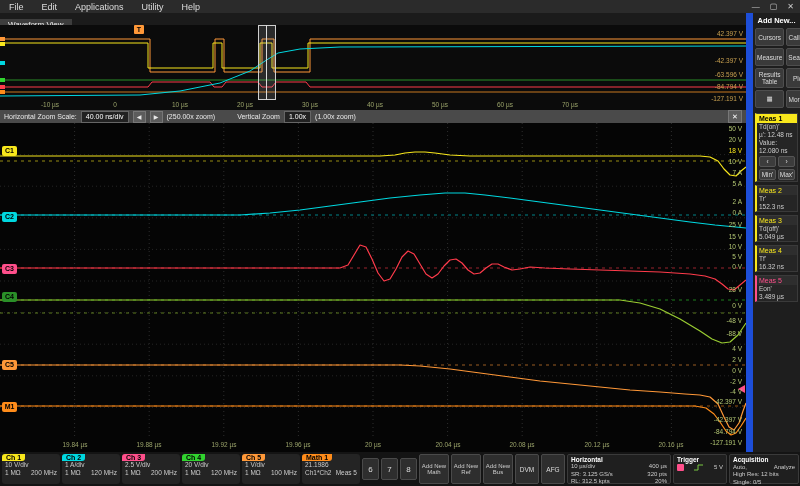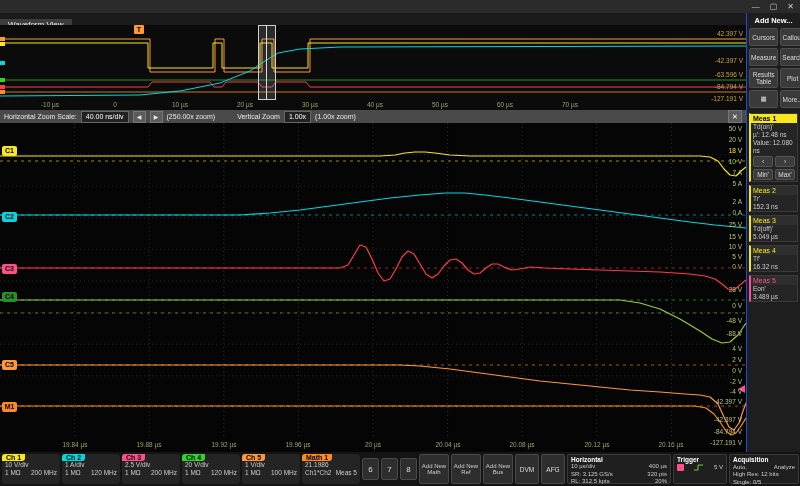--- a/index.html
+++ b/index.html
@@ -34,21 +34,21 @@
   .main{position:absolute;left:0;top:123px;width:746px;height:329px;background:#050505;}
   .main svg{position:absolute;left:0;top:0;}
   .main-axis span{position:absolute;top:318px;transform:translateX(-50%);font-size:6.5px;color:#9aa36a;}
   .main-right span{position:absolute;right:4px;transform:translateY(-50%);font-size:6.5px;color:#b4c874;}
   .ch-label{position:absolute;left:2px;width:15px;height:10px;border-radius:2px;color:#000;
             font-size:7px;font-weight:bold;text-align:center;line-height:10px;}
   .meas-arrow{position:absolute;width:0;height:0;border-top:4px solid transparent;border-bottom:4px solid transparent;
               border-right:7px solid #ff4f8b;}
   
   .sidebar{position:absolute;right:0;top:13px;width:54px;height:439px;background:#1e1e1e;
-           border-left:1px solid #1d4ed8;box-sizing:border-box;padding:2px;}
+           border-left:7px solid #1d4ed8;box-sizing:border-box;padding:2px;}
   .sb-header{font-size:7.5px;color:#fff;font-weight:bold;text-align:center;margin:1px 0 3px;}
   .sb-grid{display:grid;grid-template-columns:1fr 1fr;gap:2px;}
   .sb-btn{background:#3a3a3a;border:1px solid #4e4e4e;border-radius:2px;color:#ddd;font-size:6.5px;
           text-align:center;padding:2px 1px;min-height:12px;display:flex;align-items:center;justify-content:center;}
   #meas-list{margin-top:5px;}
   .meas{border:1px solid #3a3a3a;border-left:2px solid #f8e71c;background:#252525;margin-bottom:3px;}
   .meas-hdr{font-size:7px;color:#f8e71c;padding:1px 2px;background:#2e2e2e;}
   .meas-hdr.sel{background:#f8e71c;color:#000;font-weight:bold;}
   .meas-line{font-size:6.5px;color:#ccc;padding:0 2px;line-height:8px;}
   .meas-nav{display:flex;gap:2px;padding:1px 2px;}
@@ -70,20 +70,27 @@
   .panel{background:#1f1f1f;border:1px solid #3a3a3a;border-radius:2px;color:#ccc;font-size:6px;
          padding:1px 3px;flex:none;box-sizing:border-box;}
   .panel .t{color:#fff;font-size:6.5px;font-weight:bold;}
   .prow{display:flex;justify-content:space-between;gap:4px;line-height:7.5px;}
   .trig-src{display:inline-block;width:7px;height:7px;background:#ff4f8b;border-radius:1px;vertical-align:middle;}
 </style>
 </head>
 <body>
 
 <div class="menubar">
+  <span id="menu-items" style="display:flex;">
+      <span class="menu-item">File</span>
+      <span class="menu-item">Edit</span>
+      <span class="menu-item">Applications</span>
+      <span class="menu-item">Utility</span>
+      <span class="menu-item">Help</span>
+    </span>
   <span class="win-controls">
     <span>—</span>
     <span>▢</span>
     <span>✕</span>
   </span>
 </div>
 
 <div class="tabbar">
   <span class="tab">Waveform View</span>
 </div>

